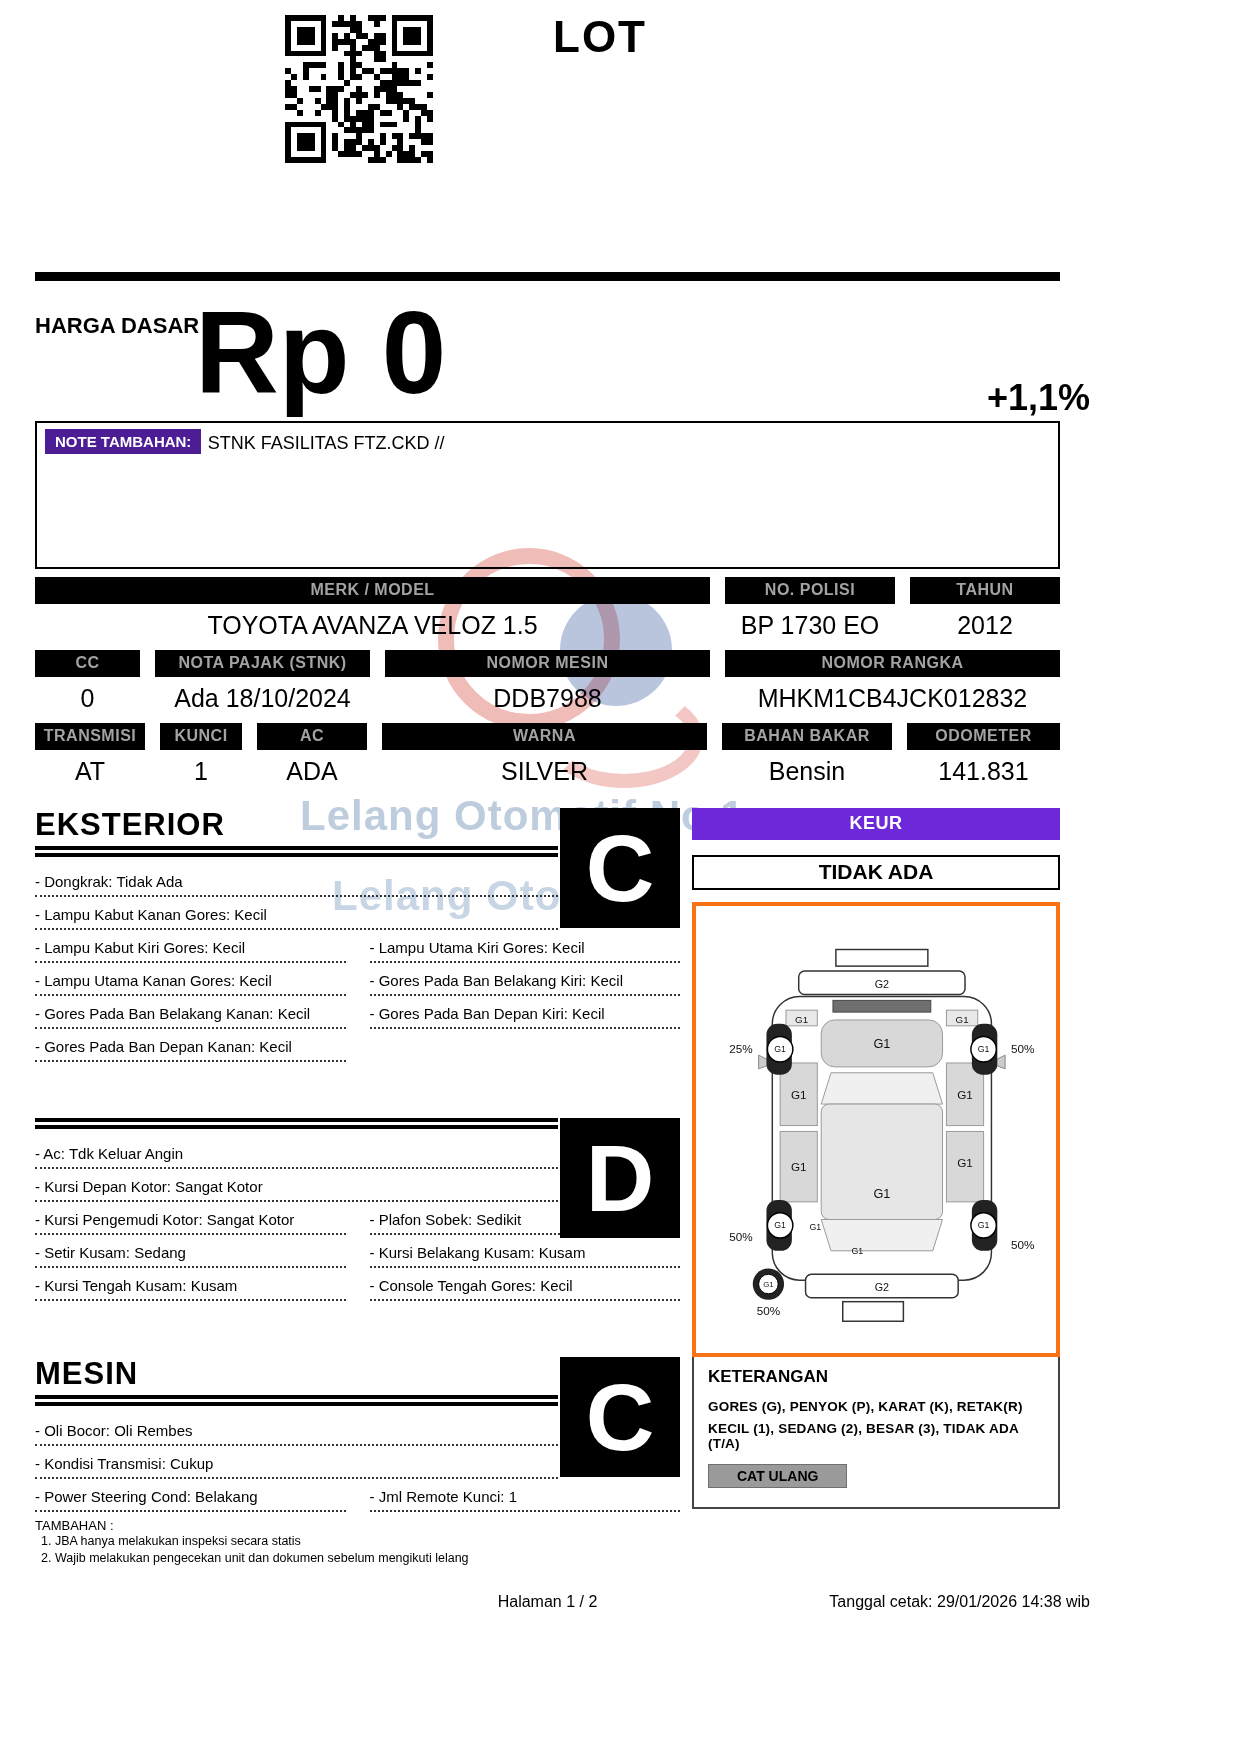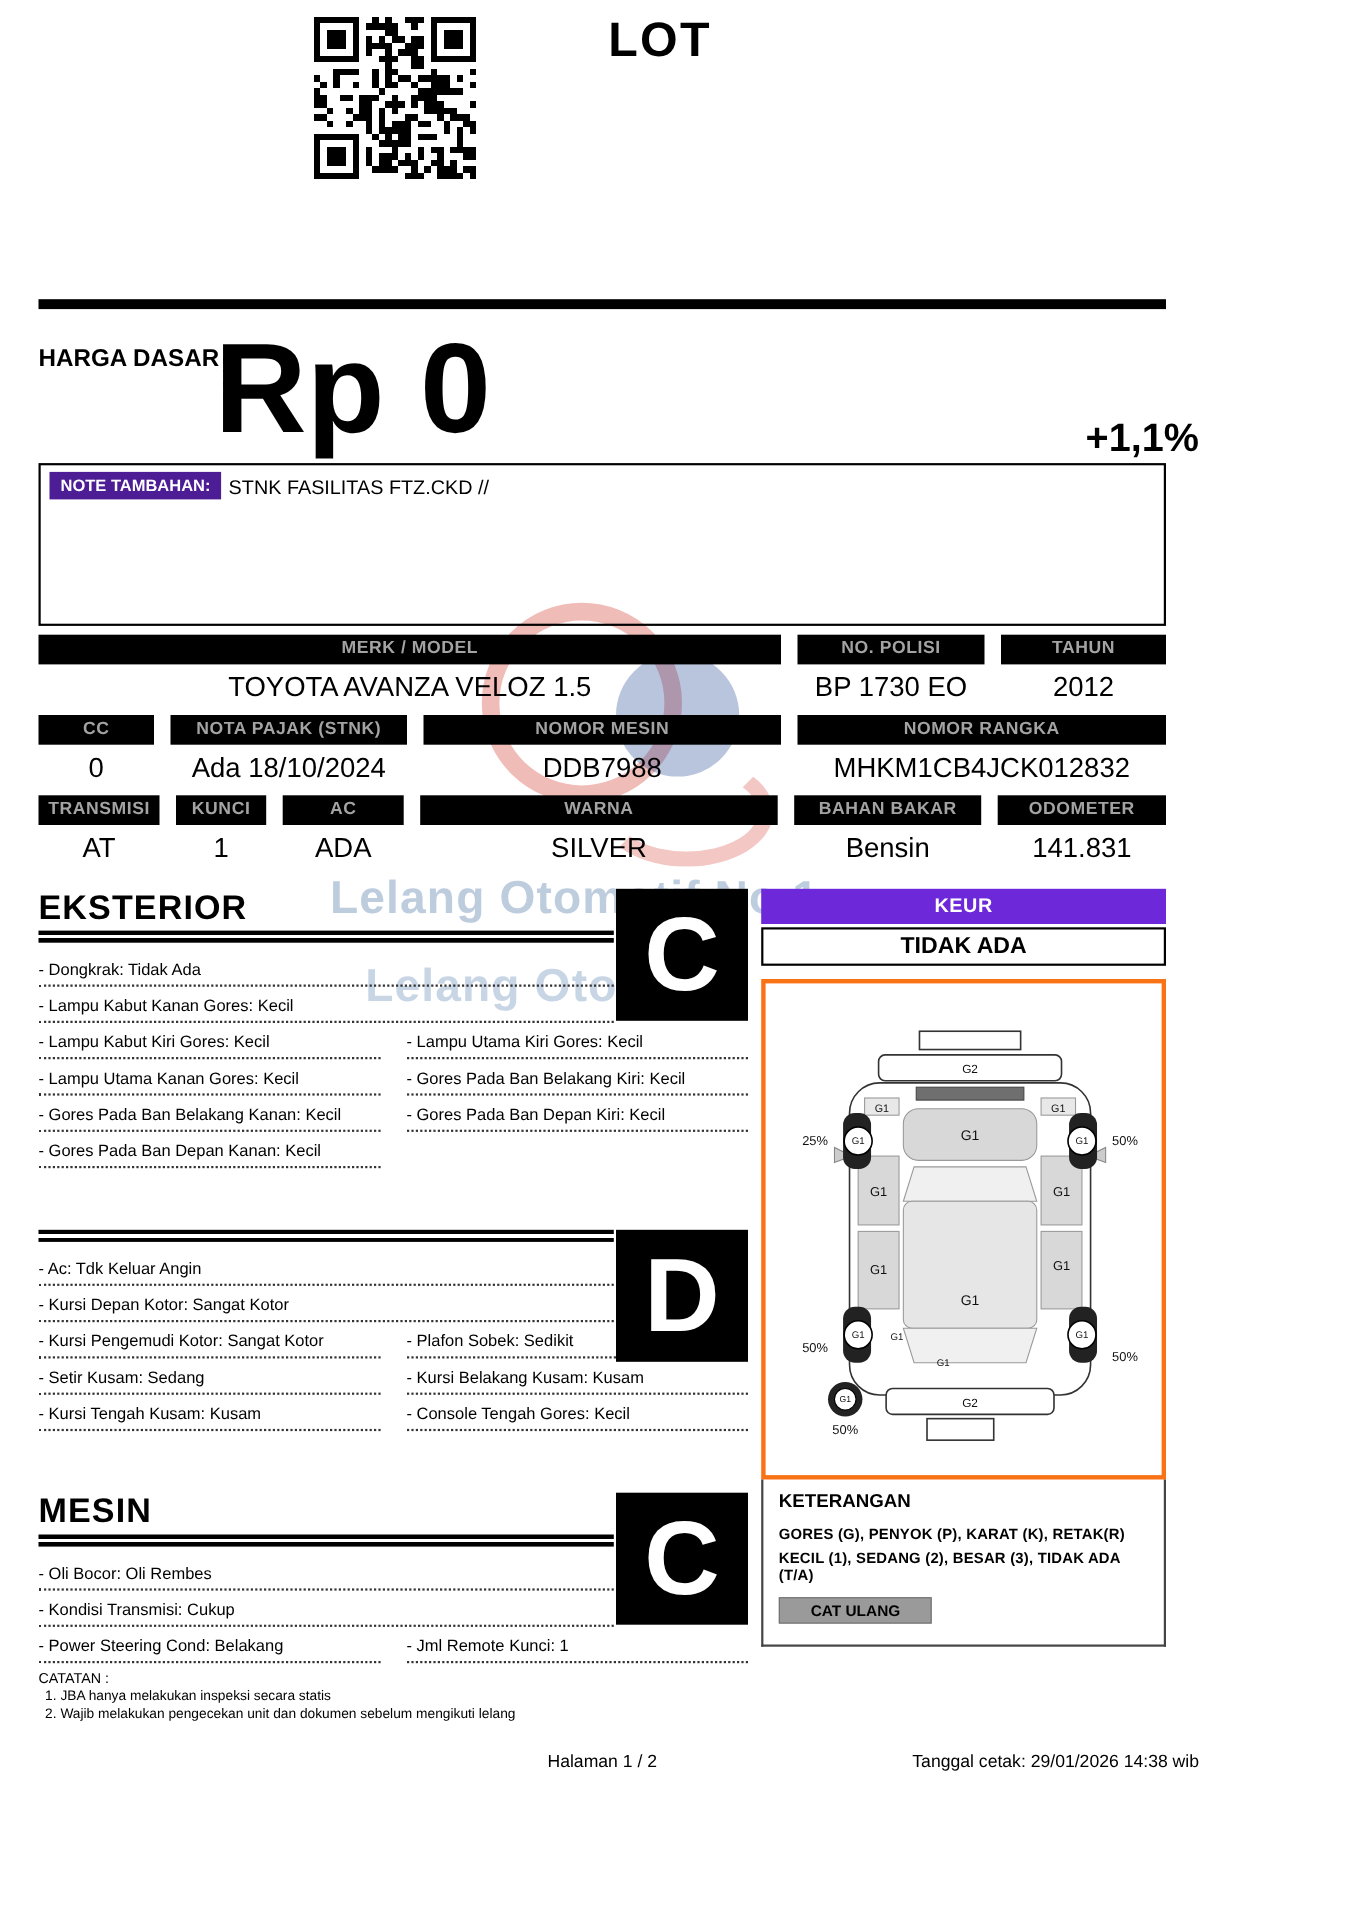--- a/index.html
+++ b/index.html
@@ -52,21 +52,21 @@
   .sec-title{margin:0;font-size:31px;font-weight:bold;letter-spacing:1px;line-height:1.1;}
   .sec-rule{height:11px;margin:4px 0 7px;width:calc(100% - 122px);
     background:linear-gradient(to bottom,#000 0px,#000 4px,transparent 4px,transparent 7px,#000 7px,#000 11px);}
   .item-row{display:grid;grid-template-columns:1fr 1fr;column-gap:24px;}
   .item-row.full{grid-template-columns:1fr;margin-right:122px;}
   .item-cell{font-size:15px;padding:9px 0 5px;border-bottom:2px dotted #333;white-space:nowrap;overflow:hidden;}
   .item-cell.empty{border-bottom:none;}
 
   
   .keur-bar{background:#6d28d9;color:#fff;text-align:center;font-weight:bold;font-size:18px;padding:5px 0 6px;letter-spacing:.5px;}
-  .keur-value{border:2px solid #000;text-align:center;font-weight:bold;font-size:21px;padding:3px 0 4px;margin-top:3px;}
+  .keur-value{border:2px solid #000;text-align:center;font-weight:bold;font-size:21px;padding:3px 0 4px;margin-top:15px;}
   .diagram-box{border:4px solid #f97316;margin-top:12px;height:447px;display:flex;align-items:center;justify-content:flex-start;}
   .diagram-box svg{width:100%;height:100%;}
   .keterangan{border:2px solid #444;border-top:none;padding:10px 14px;height:130px;}
   .ket-title{font-size:17px;font-weight:bold;margin-bottom:12px;}
   .ket-line{font-size:13.5px;font-weight:bold;margin-bottom:7px;letter-spacing:.2px;}
   .ket-badge{display:inline-block;background:#9a9a9a;border:1px solid #6f6f6f;color:#000;font-weight:bold;font-size:14px;padding:3px 28px;margin-top:6px;}
 
   
   .catatan{margin-top:6px;}
   .catatan-title{font-size:13px;}
@@ -517,21 +517,21 @@
           <div class="ket-title">KETERANGAN</div>
           <div class="ket-line">GORES (G), PENYOK (P), KARAT (K), RETAK(R)</div>
           <div class="ket-line">KECIL (1), SEDANG (2), BESAR (3), TIDAK ADA (T/A)</div>
           <div class="ket-badge">CAT ULANG</div>
         </div>
       </div>
 
     </div>
 
     <div class="catatan">
-      <div class="catatan-title">CATATAN :</div>
+      <div class="catatan-title">TAMBAHAN :</div>
       <div class="catatan-item">1. JBA hanya melakukan inspeksi secara statis</div>
       <div class="catatan-item">2. Wajib melakukan pengecekan unit dan dokumen sebelum mengikuti lelang</div>
     </div>
 
     <div class="footer">
       <span class="page-num">Halaman 1 / 2</span>
       <span class="printed">Tanggal cetak: 29/01/2026 14:38 wib</span>
     </div>
 
   </div>

